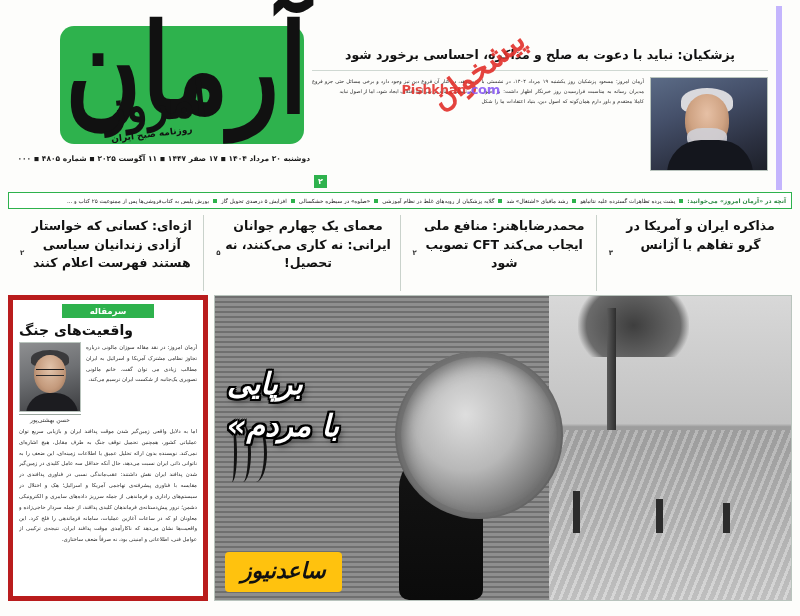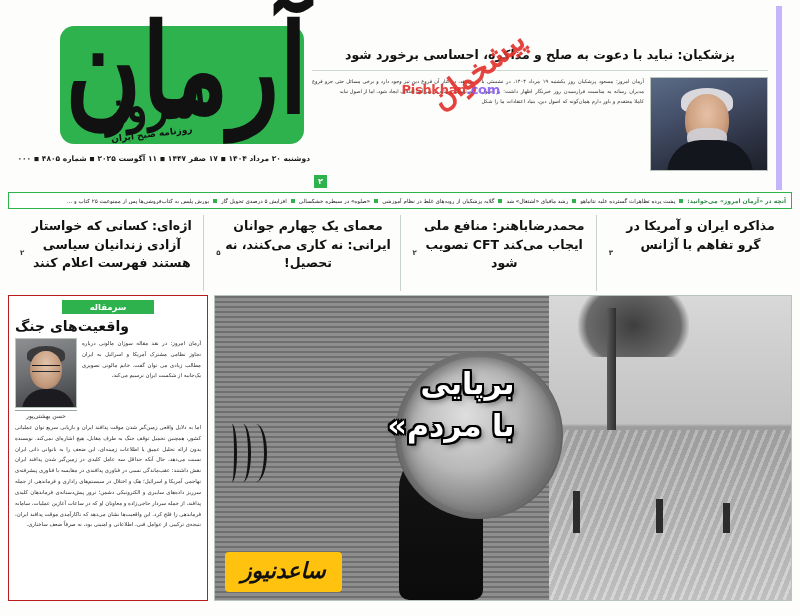--- a/index.html
+++ b/index.html
@@ -262,21 +262,21 @@
   
   .main {
     display: flex; flex-direction: row;
     margin: 4px 8px 0 8px;
     height: 306px;
   }
   
   .editorial {
     width: 200px;
     order: 2;
-    border: 1px solid #b91c1c;
+    border: 5px solid #b91c1c;
     padding: 4px 6px 2px 6px;
     position: relative;
     background: #fff;
     overflow: hidden;
   }
   .ed-badge {
     width: 92px; margin: 0 auto 4px auto;
     background: #2eb24d;
     color: #fff;
     font-size: 8.5px;
@@ -425,24 +425,25 @@
   .bp-waves span:nth-child(3) { left: 18px; width: 22px; }
   .bp-person {
     position: absolute;
     left: 32%; bottom: 0;
     width: 84px; height: 150px;
     background: linear-gradient(180deg,#141414,#0b0b0b);
     border-radius: 38px 38px 10px 10px;
   }
   .bp-overlay {
     position: absolute;
-    left: 0; top: 22%;
+    left: 12px; top: 22%;
     width: 52%;
-    text-align: right;
+    text-align: left;
     z-index: 12;
+    font-style: italic;
   }
   .bp-overlay div {
     font-size: 30px;
     font-weight: 700;
     color: #ffffff;
     line-height: 1.42;
     text-shadow:
       2px 0 0 #000, -2px 0 0 #000, 0 2px 0 #000, 0 -2px 0 #000,
       2px 2px 0 #000, -2px -2px 0 #000, 2px -2px 0 #000, -2px 2px 0 #000,
       3px 3px 6px rgba(0,0,0,.6);

